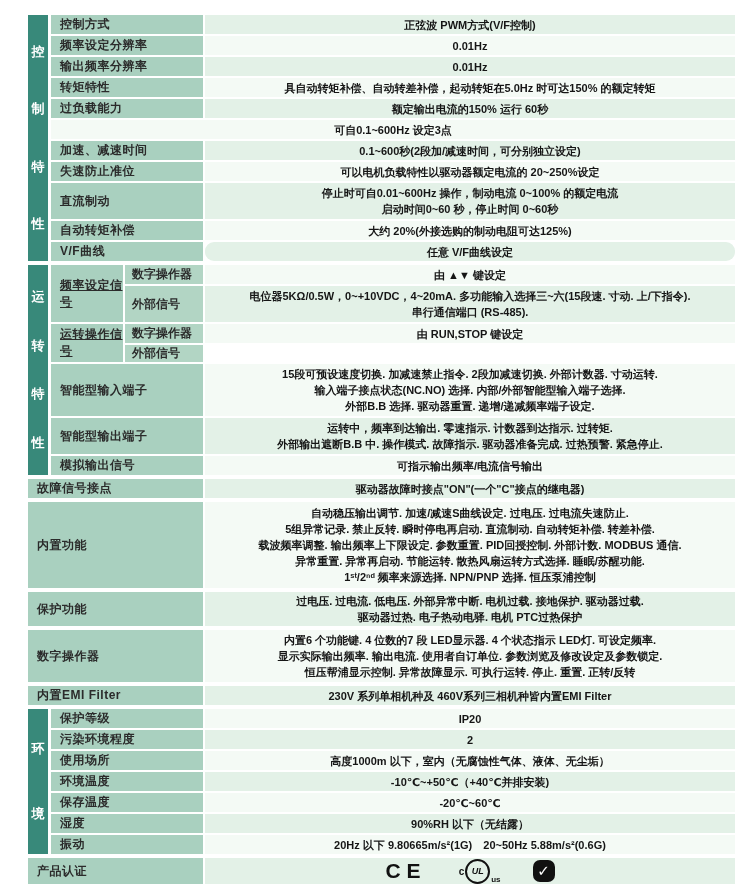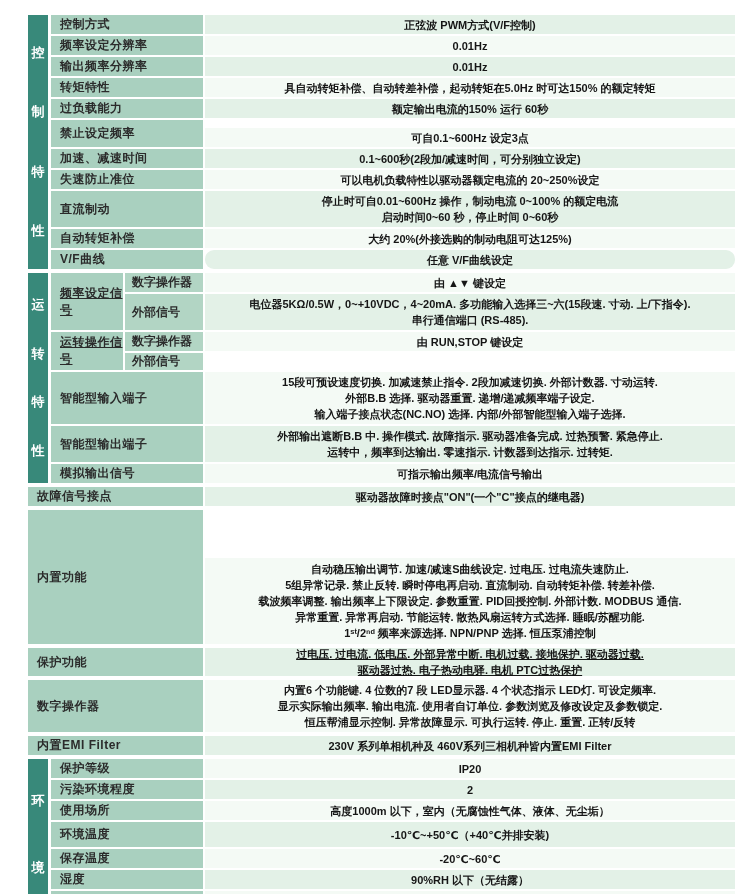--- a/index.html
+++ b/index.html
@@ -113,24 +113,23 @@
             <div class="label">过负载能力</div>
             <div class="rows">
               <div class="row">
                 <div class="value a" style="height: 19px;">
                   <div class="vline">额定输出电流的150% 运行 60秒</div>
                 </div>
               </div>
             </div>
           </div>
           <div class="group">
-            <div class="label">禁止设定频率</div>
-            <div class="rows">
-              <div class="row">
-                <div class="value b" style="height: 19px; margin-top: 8px;">
+            <div class="rows">
+              <div class="row">
+                <div class="value b" style="height: 19px;">
                   <div class="vline">可自0.1~600Hz 设定3点</div>
                 </div>
               </div>
             </div>
           </div>
           <div class="group">
             <div class="label">加速、减速时间</div>
             <div class="rows">
               <div class="row">
                 <div class="value a" style="height: 19px;">
@@ -221,33 +220,33 @@
                 <div class="sub">外部信号</div>
               </div>
             </div>
           </div>
           <div class="group">
             <div class="label">智能型输入端子</div>
             <div class="rows">
               <div class="row">
                 <div class="value b" style="height: 52px;">
                   <div class="vline">15段可预设速度切换. 加减速禁止指令. 2段加减速切换. 外部计数器. 寸动运转.</div>
+                  <div class="vline">输入端子接点状态(NC.NO) 选择. 内部/外部智能型输入端子选择.</div>
                   <div class="vline">外部B.B 选择. 驱动器重置. 递增/递减频率端子设定.</div>
-                  <div class="vline">输入端子接点状态(NC.NO) 选择. 内部/外部智能型输入端子选择.</div>
                 </div>
               </div>
             </div>
           </div>
           <div class="group">
             <div class="label">智能型输出端子</div>
             <div class="rows">
               <div class="row">
                 <div class="value a" style="height: 36px;">
+                  <div class="vline">运转中，频率到达输出. 零速指示. 计数器到达指示. 过转矩.</div>
                   <div class="vline">外部输出遮断B.B 中. 操作模式. 故障指示. 驱动器准备完成. 过热预警. 紧急停止.</div>
-                  <div class="vline">运转中，频率到达输出. 零速指示. 计数器到达指示. 过转矩.</div>
                 </div>
               </div>
             </div>
           </div>
           <div class="group">
             <div class="label">模拟输出信号</div>
             <div class="rows">
               <div class="row">
                 <div class="value b" style="height: 19px;">
                   <div class="vline">可指示输出频率/电流信号输出</div>
@@ -270,39 +269,39 @@
             </div>
           </div>
         </div>
       </div>
       <div class="block">
         <div class="groups">
           <div class="group">
             <div class="label wide">内置功能</div>
             <div class="rows">
               <div class="row">
-                <div class="value b" style="height: 86px; margin-top: 48px;">
+                <div class="value b" style="height: 86px;">
                   <div class="vline">自动稳压输出调节. 加速/减速S曲线设定. 过电压. 过电流失速防止.</div>
                   <div class="vline">5组异常记录. 禁止反转. 瞬时停电再启动. 直流制动. 自动转矩补偿. 转差补偿.</div>
                   <div class="vline">载波频率调整. 输出频率上下限设定. 参数重置. PID回授控制. 外部计数. MODBUS 通信.</div>
                   <div class="vline">异常重置. 异常再启动. 节能运转. 散热风扇运转方式选择. 睡眠/苏醒功能.</div>
                   <div class="vline">1ˢᵗ/2ⁿᵈ 频率来源选择. NPN/PNP 选择. 恒压泵浦控制</div>
                 </div>
               </div>
             </div>
           </div>
         </div>
       </div>
       <div class="block">
         <div class="groups">
           <div class="group">
             <div class="label wide">保护功能</div>
             <div class="rows">
               <div class="row">
-                <div class="value a" style="height: 28px; text-decoration: underline;">
+                <div class="value a" style="height: 34px;">
                   <div class="vline">过电压. 过电流. 低电压. 外部异常中断. 电机过载. 接地保护. 驱动器过载.</div>
                   <div class="vline">驱动器过热. 电子热动电驿. 电机 PTC过热保护</div>
                 </div>
               </div>
             </div>
           </div>
         </div>
       </div>
       <div class="block">
         <div class="groups">
@@ -367,21 +366,21 @@
                 <div class="value b" style="height: 19px;">
                   <div class="vline">高度1000m 以下，室内（无腐蚀性气体、液体、无尘垢）</div>
                 </div>
               </div>
             </div>
           </div>
           <div class="group">
             <div class="label">环境温度</div>
             <div class="rows">
               <div class="row">
-                <div class="value a" style="height: 25px;">
+                <div class="value a" style="height: 19px;">
                   <div class="vline">-10℃~+50℃（+40℃并排安装)</div>
                 </div>
               </div>
             </div>
           </div>
           <div class="group">
             <div class="label">保存温度</div>
             <div class="rows">
               <div class="row">
                 <div class="value b" style="height: 19px;">
@@ -409,17 +408,30 @@
                 </div>
               </div>
             </div>
           </div>
         </div>
       </div>
       <div class="block">
         <div class="groups">
           <div class="group">
             <div class="label wide">产品认证</div>
+            <div class="rows">
+              <div class="row">
+                <div class="value a logos" style="height: 26px;">
+                  <span class="ce">CE</span>
+                  <span class="ul-wrap">
+                    <span class="ul-c">c</span>
+                    <span class="ul-circle">UL</span>
+                    <span class="ul-us">us</span>
+                  </span>
+                  <span class="chk">✓</span>
+                </div>
+              </div>
+            </div>
           </div>
         </div>
       </div>
     </div>
 </div>
 
 </body></html>

